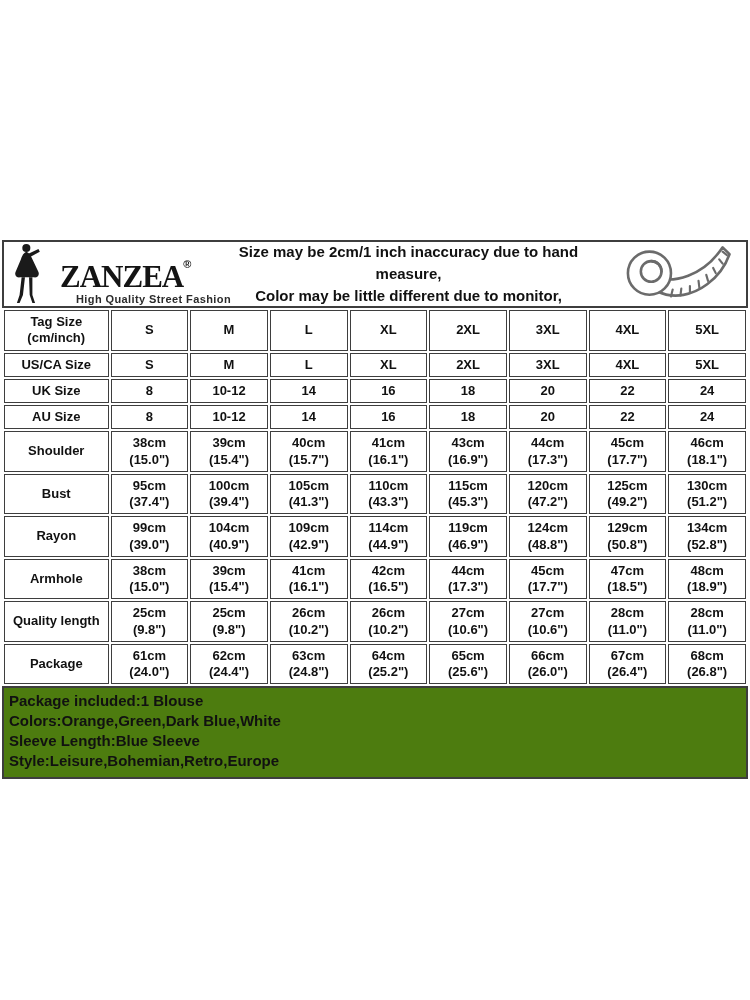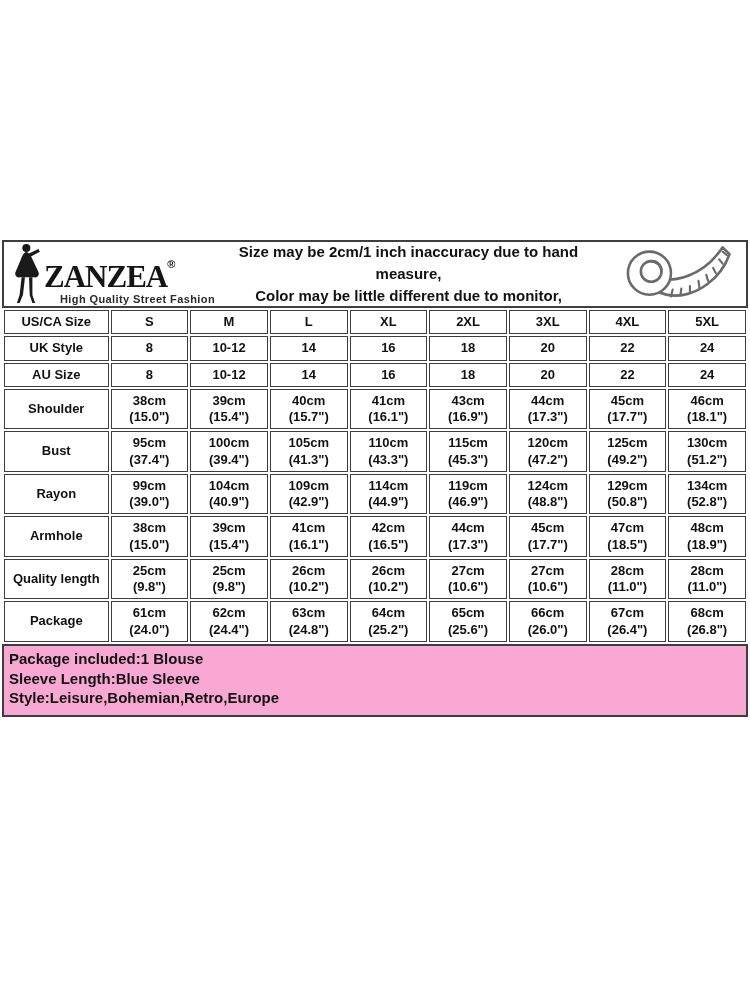--- a/index.html
+++ b/index.html
@@ -10,21 +10,21 @@
   }
   .sheet{position:absolute;left:2px;top:240px;width:746px;}
 
   
   .header-box{
     border:2px solid #3e3e3e;background:#fff;height:68px;
     display:flex;align-items:center;padding:0 8px;box-sizing:border-box;
   }
   .logo{display:flex;align-items:flex-end;width:195px;flex:0 0 auto;}
   .logo-figure{width:30px;height:62px;flex:0 0 auto;margin-right:2px;}
-  .logo-textcol{display:flex;flex-direction:column;line-height:1;}
+  .logo-textcol{display:flex;flex-direction:column;line-height:1;margin-left:16px;}
   .logo-word{
     font-family:"Liberation Serif", serif;font-weight:bold;font-size:31px;
     letter-spacing:-1px;color:#141414;white-space:nowrap;
   }
   .logo-reg{font-size:11px;vertical-align:top;position:relative;top:-2px;font-family:"Liberation Sans",sans-serif;}
   .logo-tagline{font-size:11px;font-weight:bold;color:#2b2b2b;letter-spacing:.4px;margin-top:2px;white-space:nowrap;padding-left:16px;}
   .notice{flex:1;text-align:center;font-weight:bold;font-size:15px;line-height:1.45;padding-right:6px;}
   .tape-wrap{flex:0 0 auto;width:122px;height:62px;display:flex;align-items:center;justify-content:center;}
 
   
@@ -37,21 +37,21 @@
     font-size:13px;line-height:1.25;padding:3px 1px;background:#fff;
     overflow:hidden;
   }
   td.label-cell{background:#e9e9e9;font-size:13.5px;}
   td.shaded{background:#e9e9e9;}
   col.c-label{width:14.4%;}
   col.c-size{width:10.7%;}
 
   
   .info-box{
-    border:2px solid #3e3e3e;background:#f9a8d4;margin-top:0;
+    border:2px solid #3e3e3e;background:#4d7c0f;margin-top:0;
     padding:3px 5px 7px 5px;font-weight:bold;font-size:15px;line-height:1.32;
   }
   .info-line{white-space:nowrap;}
 </style>
 </head>
 <body>
 
 <div class="sheet">
 
   <div class="header-box">
@@ -103,32 +103,43 @@
         <col class="c-size">
         <col class="c-size">
         <col class="c-size">
       <col class="c-size">
         <col class="c-size">
         <col class="c-size">
         <col class="c-size">
     </colgroup>
     <tbody>
         <tr>
+          <td class="label-cell">Tag Size<br>(cm/inch)</td>
+          <td class="shaded">S</td>
+          <td class="shaded">M</td>
+          <td class="shaded">L</td>
+          <td class="shaded">XL</td>
+          <td class="shaded">2XL</td>
+          <td class="shaded">3XL</td>
+          <td class="shaded">4XL</td>
+          <td class="shaded">5XL</td>
+        </tr>
+        <tr>
           <td class="label-cell">US/CA Size</td>
           <td class="shaded">S</td>
           <td class="shaded">M</td>
           <td class="shaded">L</td>
           <td class="shaded">XL</td>
           <td class="shaded">2XL</td>
           <td class="shaded">3XL</td>
           <td class="shaded">4XL</td>
           <td class="shaded">5XL</td>
         </tr>
         <tr>
-          <td class="label-cell">UK Style</td>
+          <td class="label-cell">UK Size</td>
           <td class="shaded">8</td>
           <td class="shaded">10-12</td>
           <td class="shaded">14</td>
           <td class="shaded">16</td>
           <td class="shaded">18</td>
           <td class="shaded">20</td>
           <td class="shaded">22</td>
           <td class="shaded">24</td>
         </tr>
         <tr>
@@ -206,17 +217,18 @@
           <td class="">65cm<br>(25.6")</td>
           <td class="">66cm<br>(26.0")</td>
           <td class="">67cm<br>(26.4")</td>
           <td class="">68cm<br>(26.8")</td>
         </tr>
       </tbody>
   </table>
 
   <div class="info-box">
     <div class="info-line">Package included:1 Blouse</div>
+    <div class="info-line">Colors:Orange,Green,Dark Blue,White</div>
     <div class="info-line">Sleeve Length:Blue Sleeve</div>
     <div class="info-line">Style:Leisure,Bohemian,Retro,Europe</div>
   </div>
 
 </div>
 
 </body></html>

